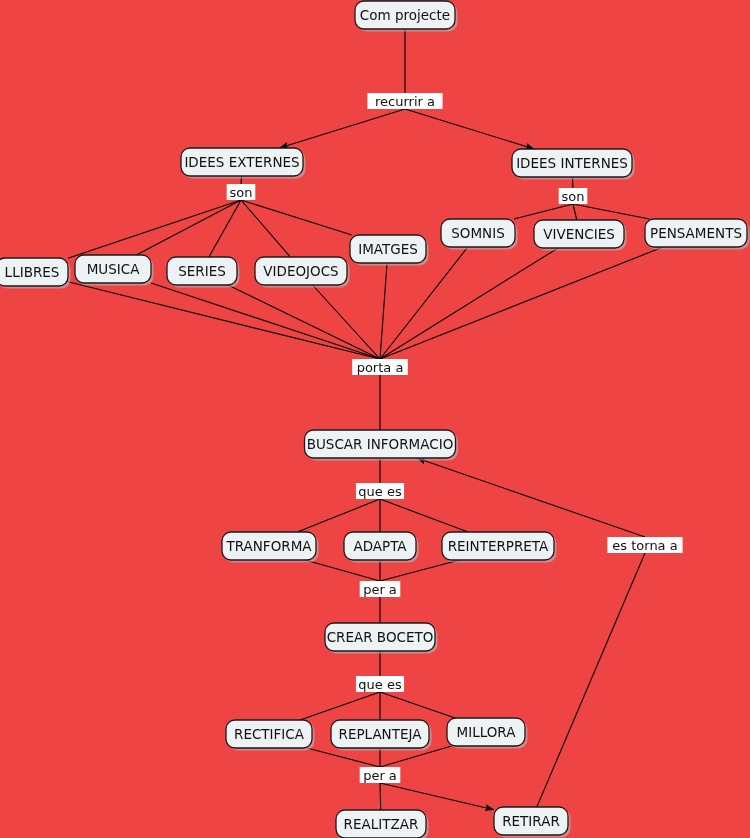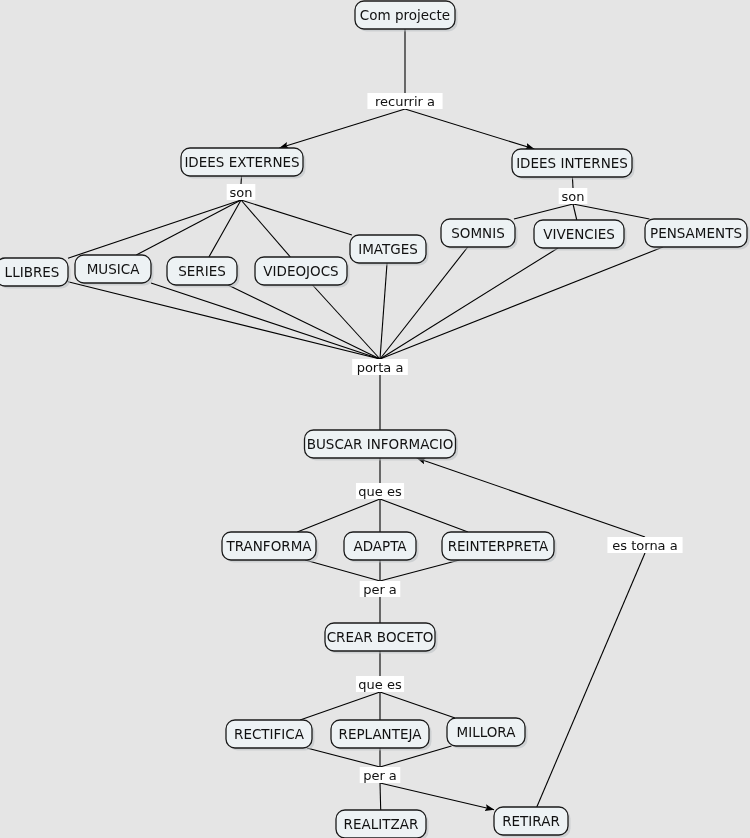--- a/index.html
+++ b/index.html
@@ -8,21 +8,21 @@
     padding: 0;
     background: #ffffff;
   }
   body {
     font-family: "DejaVu Sans", sans-serif;
   }
   #cmap-root {
     position: relative;
     width: 750px;
     height: 838px;
-    background: #e5e5e5;
+    background: #ef4444;
     overflow: hidden;
   }
   svg#cmap-svg {
     position: absolute;
     left: 0;
     top: 0;
     width: 750px;
     height: 838px;
     display: block;
   }

